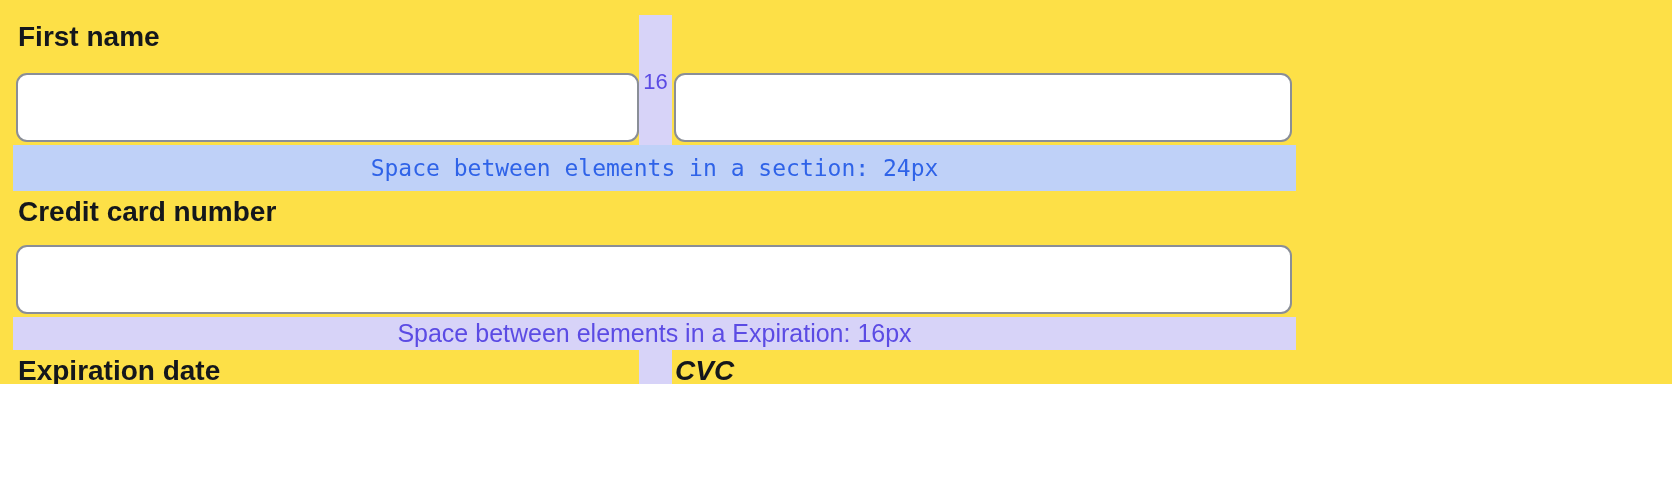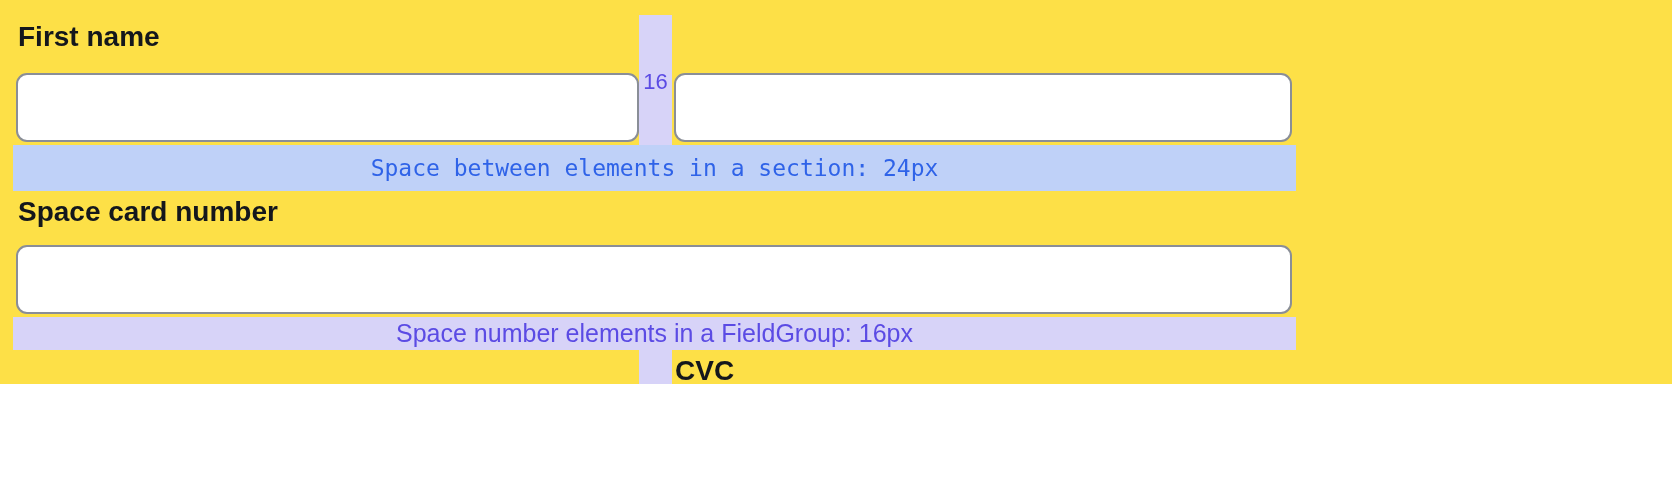--- a/index.html
+++ b/index.html
@@ -42,21 +42,21 @@
     font-size: 28px;
     font-weight: 700;
     color: #14171c;
     white-space: nowrap;
     line-height: 1;
   }
   .lbl-first  { left: 18px;  top: 23px;  }
   .lbl-last   { left: 675px; top: 23px;  }
   .lbl-card   { left: 18px;  top: 198px; }
   .lbl-exp    { left: 18px;  top: 357px; }
-  .lbl-cvc    { left: 675px; top: 357px; }
+  .lbl-cvc    { left: 675px; top: 357px; font-style: italic; }
 
   .tb {
     position: absolute;
     box-sizing: border-box;
     background: #ffffff;
     border: 2px solid #8a8e97;
     border-radius: 11px;
     outline: none;
     font-size: 26px;
     padding: 0 16px;
@@ -104,25 +104,26 @@
 
   <div class="field-label lbl-first">First name</div>
   <input class="tb in-first" type="text" placeholder="" style="">
   <input class="tb in-last" type="text" placeholder="" style="">
   <div class="gap-num row1">16</div>
 
   <div class="hband section">
     <span>Space between elements in a section: 24px</span>
   </div>
 
-  <div class="field-label lbl-card">Space card number</div>
+  <div class="field-label lbl-card">Credit card number</div>
   <input class="tb in-card" type="text" placeholder="" style="">
 
   <div class="hband group">
-    <span>Space number elements in a FieldGroup: 16px</span>
+    <span>Space between elements in a Expiration: 16px</span>
   </div>
 
+  <div class="field-label lbl-exp">Expiration date</div>
   <div class="field-label lbl-cvc">CVC</div>
   <input class="tb in-exp" type="text" placeholder="" style="">
   <input class="tb in-cvc" type="text" placeholder="" style="">
   <div class="gap-num row3">16</div>
 
 </div>
 
 </body></html>

